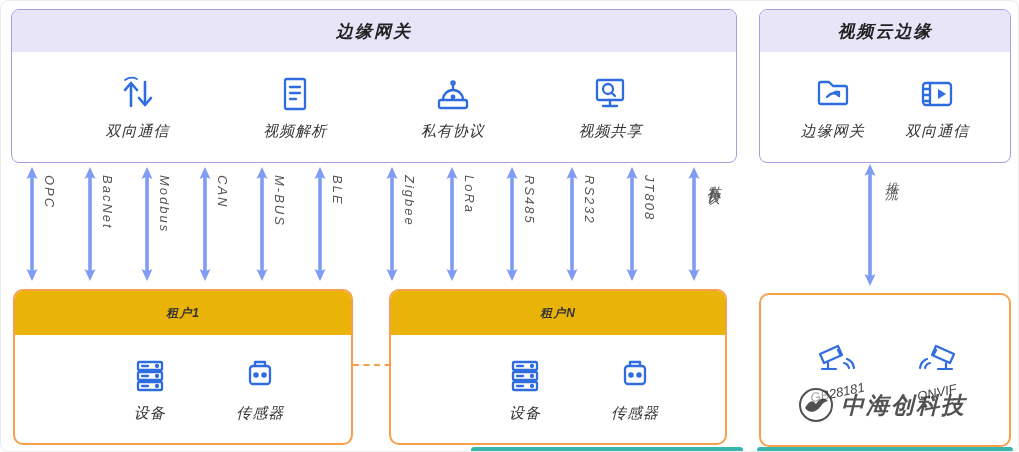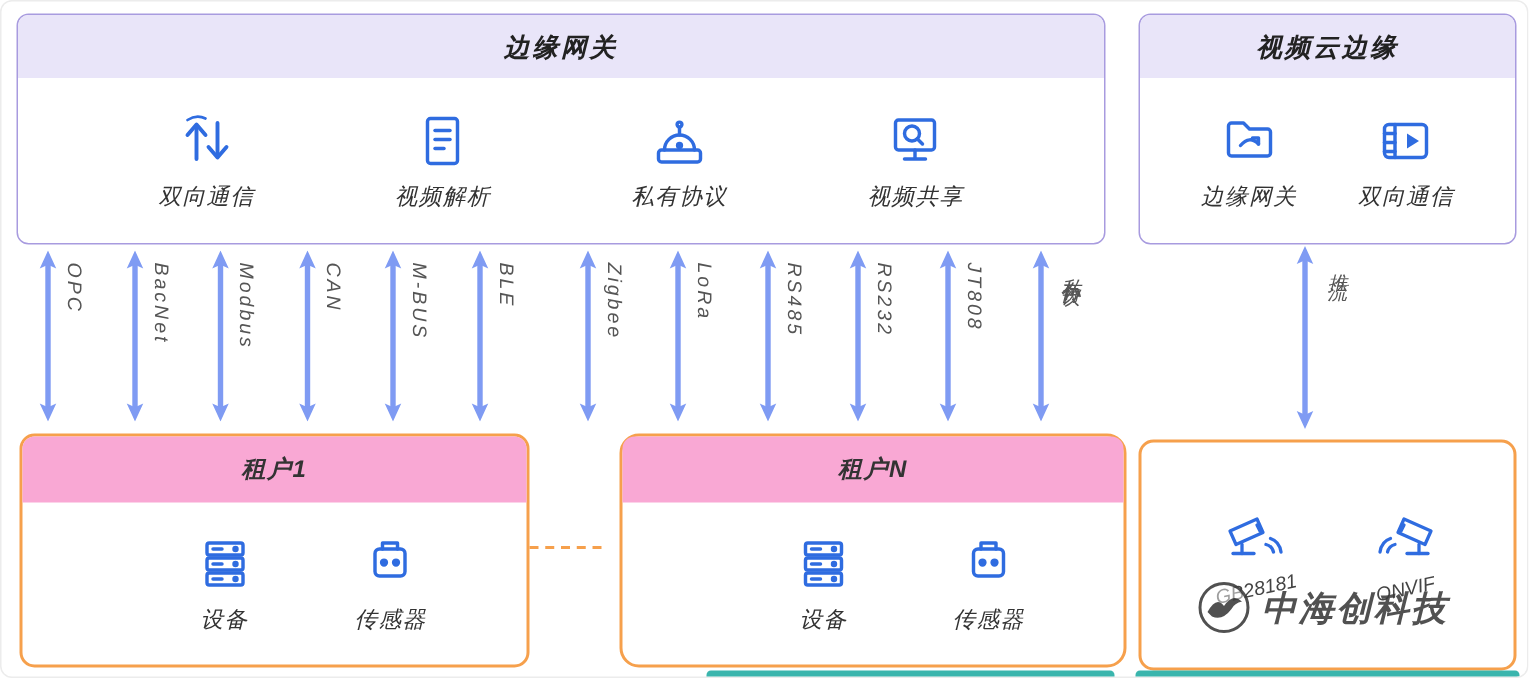--- a/index.html
+++ b/index.html
@@ -18,23 +18,23 @@
 
   
   .proto { position:absolute; top:166px; display:flex; align-items:flex-start; gap:3px; }
   .plabel { writing-mode:vertical-rl; text-orientation:mixed; font-size:13px; color:#555;
             letter-spacing:2px; margin-top:8px; white-space:nowrap; }
   .stream { position:absolute; left:862px; top:163px; display:flex; align-items:flex-start; gap:5px; }
 
   
   .tenant { position:absolute; top:288px; height:156px; background:#fff;
             border:2px solid #f6a04c; border-radius:10px; }
-  .tenant-header { height:44px; background:#f9a8d4; border-radius:8px 8px 0 0;
+  .tenant-header { height:44px; background:#eab308; border-radius:8px 8px 0 0;
                    display:flex; align-items:center; justify-content:center;
-                   font-size:16px; font-weight:bold; color:#333; letter-spacing:1px; }
+                   font-size:12px; font-weight:bold; color:#333; letter-spacing:1px; }
   .tenant-body { display:flex; justify-content:space-evenly; align-items:center; height:calc(100% - 44px);padding-left:48px; }
   .dash { position:absolute; top:363px; left:352px; width:48px; border-top:2px dashed #f6a04c; }
 
   
   .cam-box { position:absolute; left:758px; top:292px; width:252px; height:154px;
              border:2px solid #f6a04c; border-radius:10px; background:#fff;
              display:flex; justify-content:space-evenly; align-items:center; }
   .cam { display:flex; flex-direction:column; align-items:center; gap:4px; }
   .cam-label { font-size:13px; color:#444; transform:rotate(-12deg); }
   .mirror { transform:scaleX(-1); }
@@ -252,21 +252,21 @@
           <circle cx="16" cy="19" r="1.6" fill="#2f6ce0"></circle>
             <circle cx="24" cy="19" r="1.6" fill="#2f6ce0"></circle>
         </svg>
         <div class="feature-label">传感器</div>
       </div>
     </div>
   </div>
 
   <div class="dash"></div>
 
-  <div class="tenant" style="left:412px;width:338px;border-radius:13px;">
+  <div class="tenant" style="left:388px;width:338px;">
     <div class="tenant-header">租户N</div>
     <div class="tenant-body">
       <div class="feature">
         <svg width="40" height="40" viewBox="0 0 40 40" fill="none" stroke="#2f6ce0" stroke-width="2.3" stroke-linecap="round" stroke-linejoin="round">
           <rect x="8" y="6" width="24" height="8" rx="1.5"></rect>
             <rect x="8" y="16" width="24" height="8" rx="1.5"></rect>
             <rect x="8" y="26" width="24" height="8" rx="1.5"></rect>
           <line x1="12" y1="10" x2="18" y2="10"></line>
             <line x1="12" y1="20" x2="18" y2="20"></line>
             <line x1="12" y1="30" x2="18" y2="30"></line>

